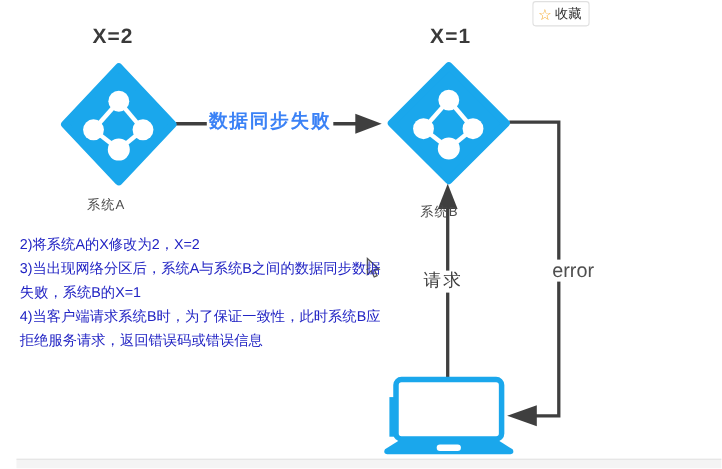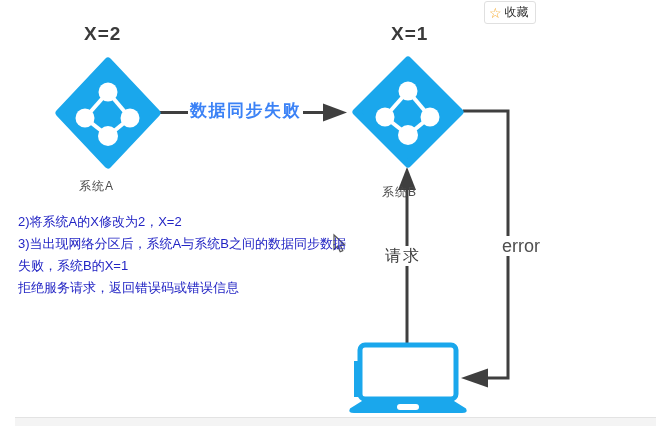--- a/index.html
+++ b/index.html
@@ -160,20 +160,21 @@
   <div class="lbl node-name name-b">系统B</div>
 
   <div class="lbl edge-label sync-label">数据同步失败</div>
   <div class="lbl edge-label request-label">请求</div>
   <div class="lbl edge-label error-label">error</div>
 
   <div class="notes">
     <div class="note-line">2)将系统A的X修改为2，X=2</div>
     <div class="note-line">3)当出现网络分区后，系统A与系统B之间的数据同步数据</div>
     <div class="note-line">失败，系统B的X=1</div>
+    <div class="note-line">4)当客户端请求系统B时，为了保证一致性，此时系统B应</div>
     <div class="note-line">拒绝服务请求，返回错误码或错误信息</div>
   </div>
 
   <button class="favorite-btn">
     <span class="star">☆</span>
     <span>收藏</span>
   </button>
 
   <div class="bottom-strip"></div>
 

